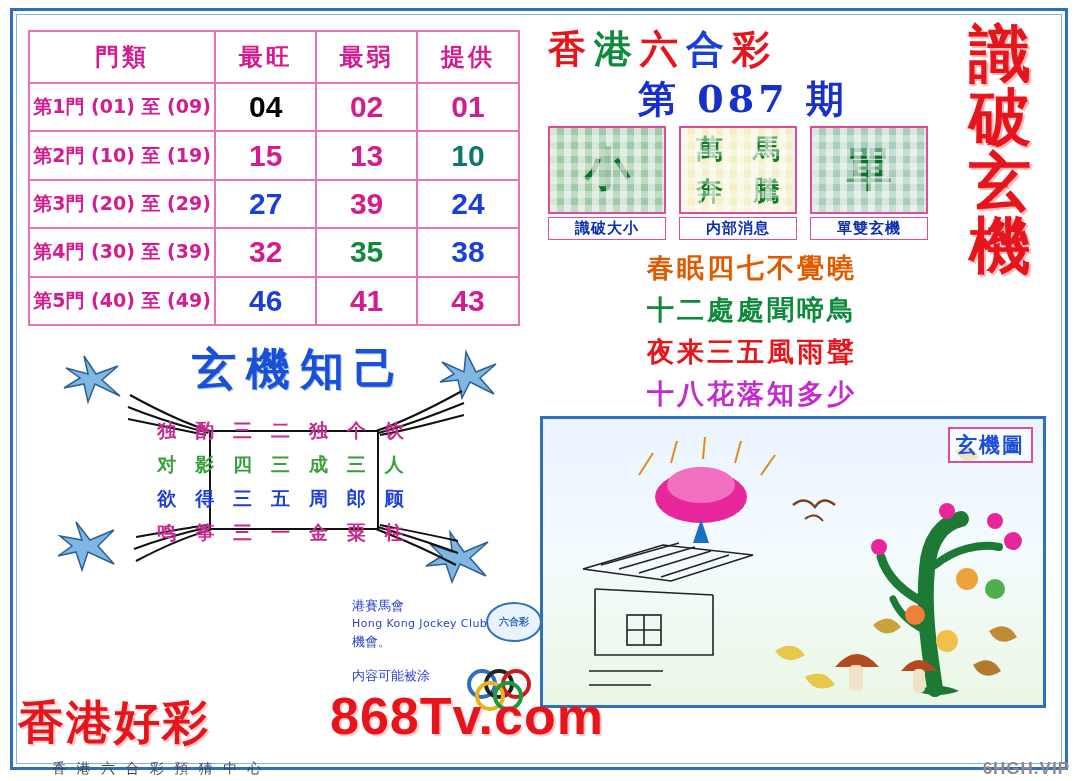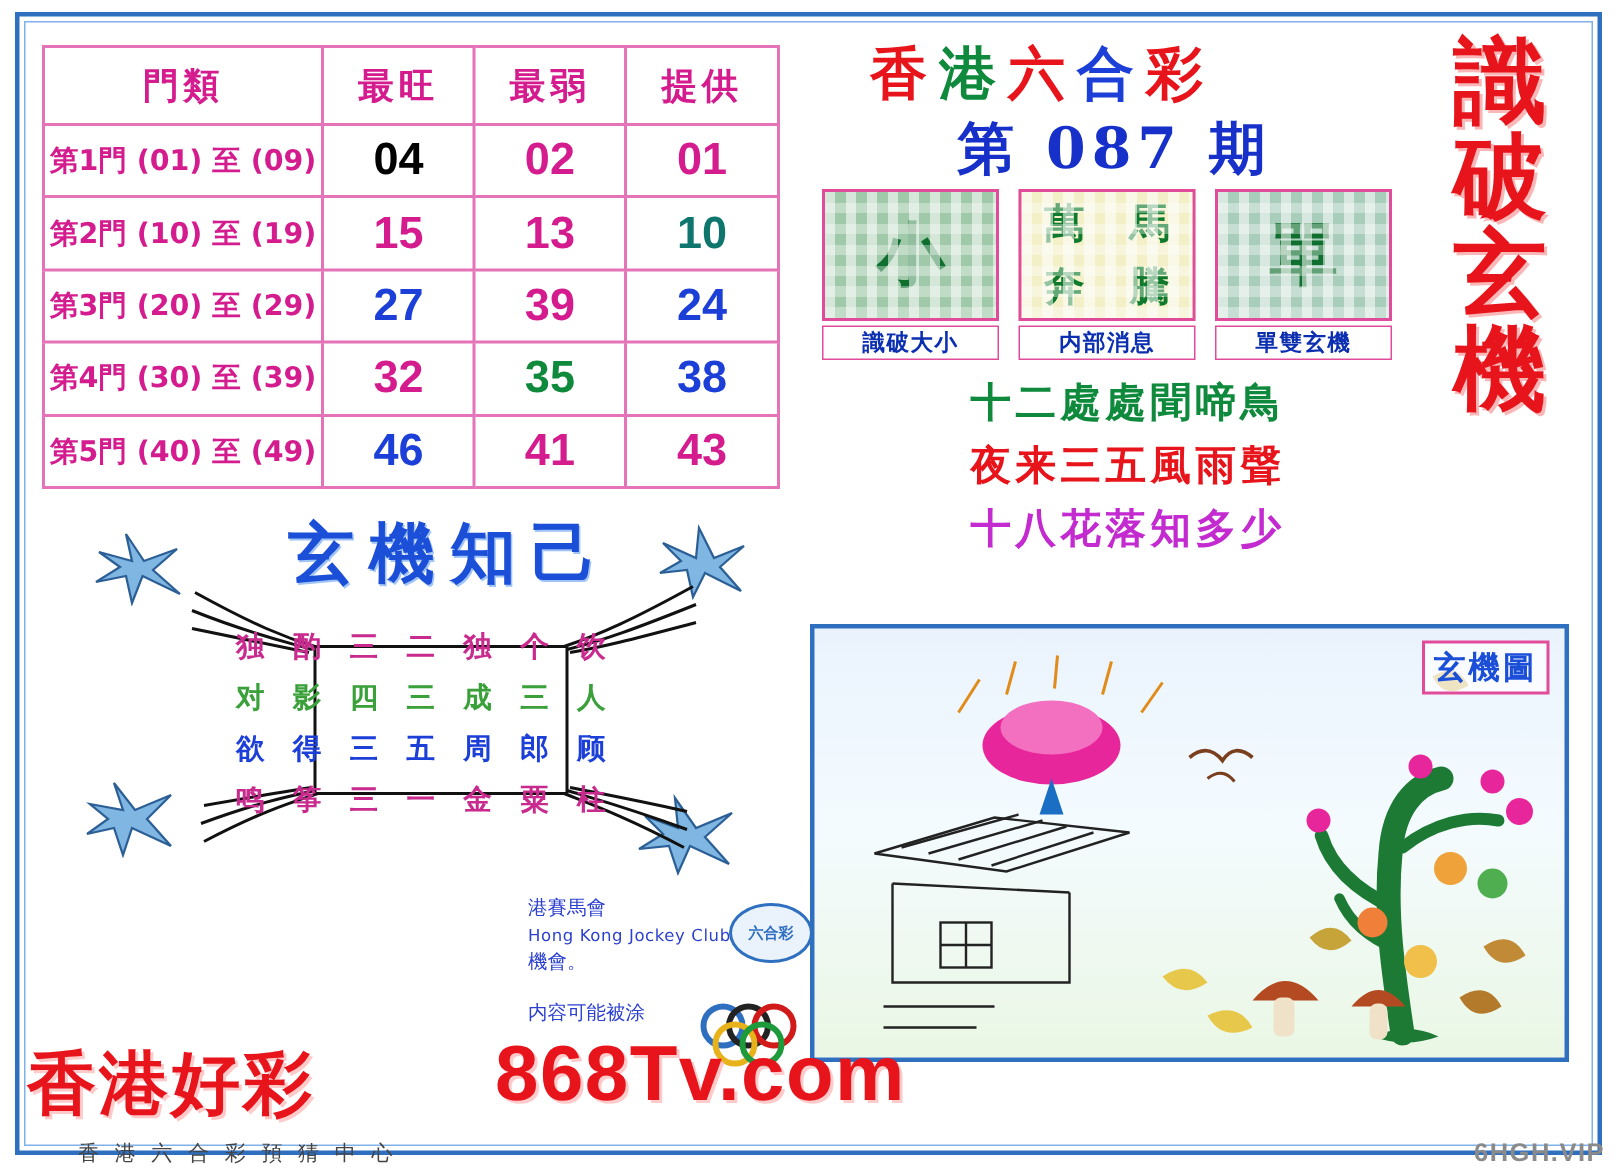--- a/index.html
+++ b/index.html
@@ -130,21 +130,21 @@
     font-weight: bold;
     font-family: "DejaVu Serif", "Liberation Serif", serif;
     margin-bottom: 8px;
     letter-spacing: 0;
   }
   .poem-row span { width: 14.2%; text-align: center; }
 
   
   .hk-title {
     position: absolute;
-    left: 580px;
+    left: 548px;
     top: 24px;
     width: 390px;
     font-size: 38px;
     font-weight: bold;
     letter-spacing: 8px;
     font-family: "DejaVu Serif", "Liberation Serif", serif;
   }
   .hk-title span { }
   .issue {
     position: absolute;
@@ -527,20 +527,21 @@
       <div class="boxcell">
         <div class="art" style="background: rgb(168, 205, 187);">
           <div class="art-char" style="color: rgb(15, 111, 46);">單</div>
           <div class="mosaic"></div>
         </div>
         <div class="cap">單雙玄機</div>
       </div>
     </div>
 
   <div class="rpoem" id="rpoem">
+      <div style="color: rgb(224, 90, 0);">春眠四七不覺曉</div>
       <div style="color: rgb(15, 138, 60);">十二處處聞啼鳥</div>
       <div style="color: rgb(232, 20, 28);">夜来三五風雨聲</div>
       <div style="color: rgb(195, 42, 208);">十八花落知多少</div>
     </div>
 
   <div class="pic">
     <div class="pic-badge">玄機圖</div>
     <svg width="500" height="286" viewBox="0 0 500 286">
 
       <g stroke="#e08b1a" stroke-width="2" fill="none">

